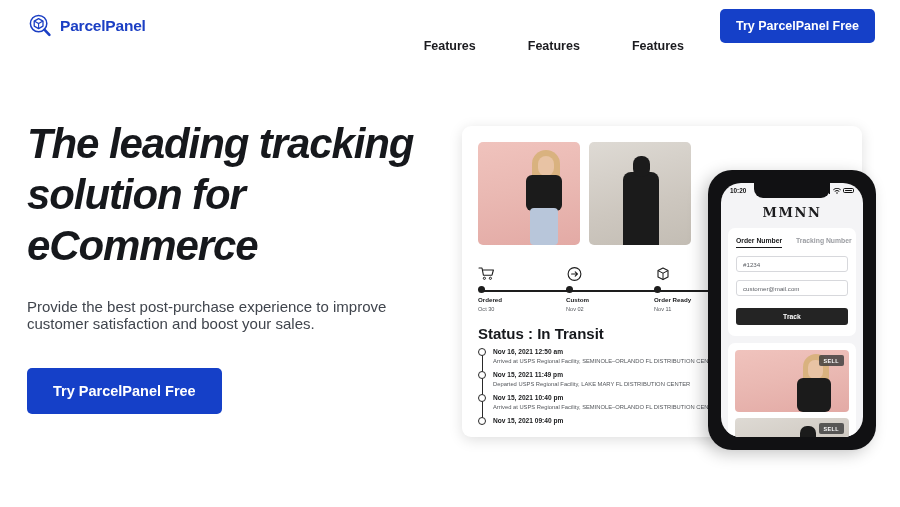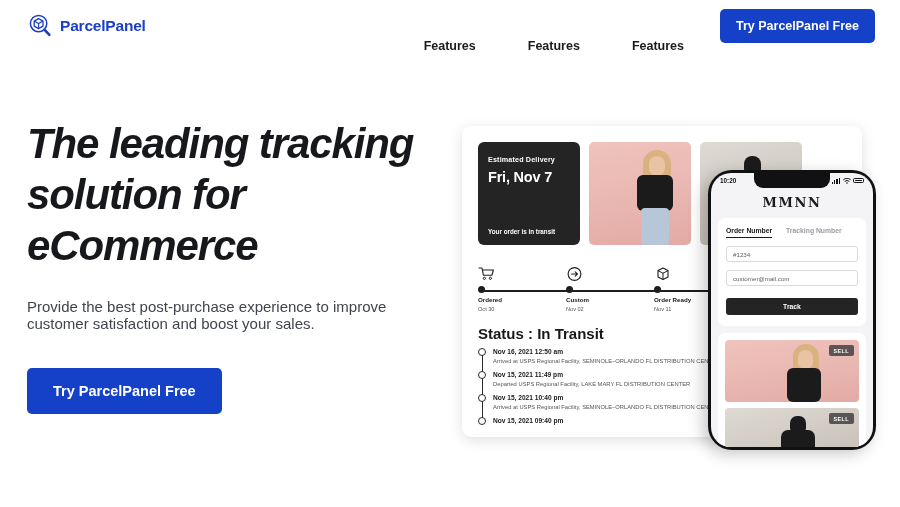--- a/index.html
+++ b/index.html
@@ -95,21 +95,21 @@
   .status-ring {
     position: absolute; left: -15px; top: 0px; width: 8px; height: 8px;
     border: 1.3px solid #2a2a2a; border-radius: 50%; background: #fff;
   }
   .status-when { font-size: 6.6px; font-weight: bold; color: #17181a; }
   .status-what { font-size: 5.8px; color: #53565b; margin-top: 3px; white-space: nowrap; }
 
   
   .phone {
     position: absolute; left: 246px; top: 44px; width: 168px; height: 280px;
-    background: #111113; border-radius: 24px; padding: 3px;
+    background: #111113; border-radius: 24px; padding: 13px;
     box-shadow: -5px 4px 16px rgba(0,0,0,.22);
   }
   .phone-screen {
     position: relative; width: 100%; height: 100%;
     background: #f4f4f6; border-radius: 20px; overflow: hidden;
   }
   .notch {
     position: absolute; left: 50%; transform: translateX(-50%); top: 0;
     width: 76px; height: 15px; background: #111113;
     border-bottom-left-radius: 9px; border-bottom-right-radius: 9px; z-index: 4;
@@ -183,25 +183,20 @@
     <h1 class="headline">The leading tracking solution for eCommerce</h1>
     <p class="subhead">Provide the best post-purchase experience to improve customer satisfaction and boost your sales.</p>
     <button class="hero-cta">Try ParcelPanel Free</button>
   </div>
 
   <div class="mock-wrap">
 
     <div class="track-card">
 
       <div class="card-row">
-        <div class="est-card">
-          <div class="est-label">Estimated Delivery</div>
-          <div class="est-date">Fri, Nov 7</div>
-          <div class="est-note">Your order is in transit</div>
-        </div>
 
         <div class="photo photo-pink">
           <div class="ph-hair" style="left:54px;top:8px;width:28px;height:46px;border-radius:14px 14px 10px 10px;"></div>
           <div class="ph-skin" style="left:60px;top:14px;width:16px;height:20px;border-radius:8px;"></div>
           <div class="ph-body" style="left:48px;top:33px;width:36px;height:36px;border-radius:6px;"></div>
           <div class="ph-jeans" style="left:52px;top:66px;width:28px;height:37px;border-radius:4px;"></div>
         </div>
 
         <div class="photo photo-grey">
           <div class="ph-body" style="left:34px;top:30px;width:36px;height:73px;border-radius:8px 8px 0 0;"></div>

